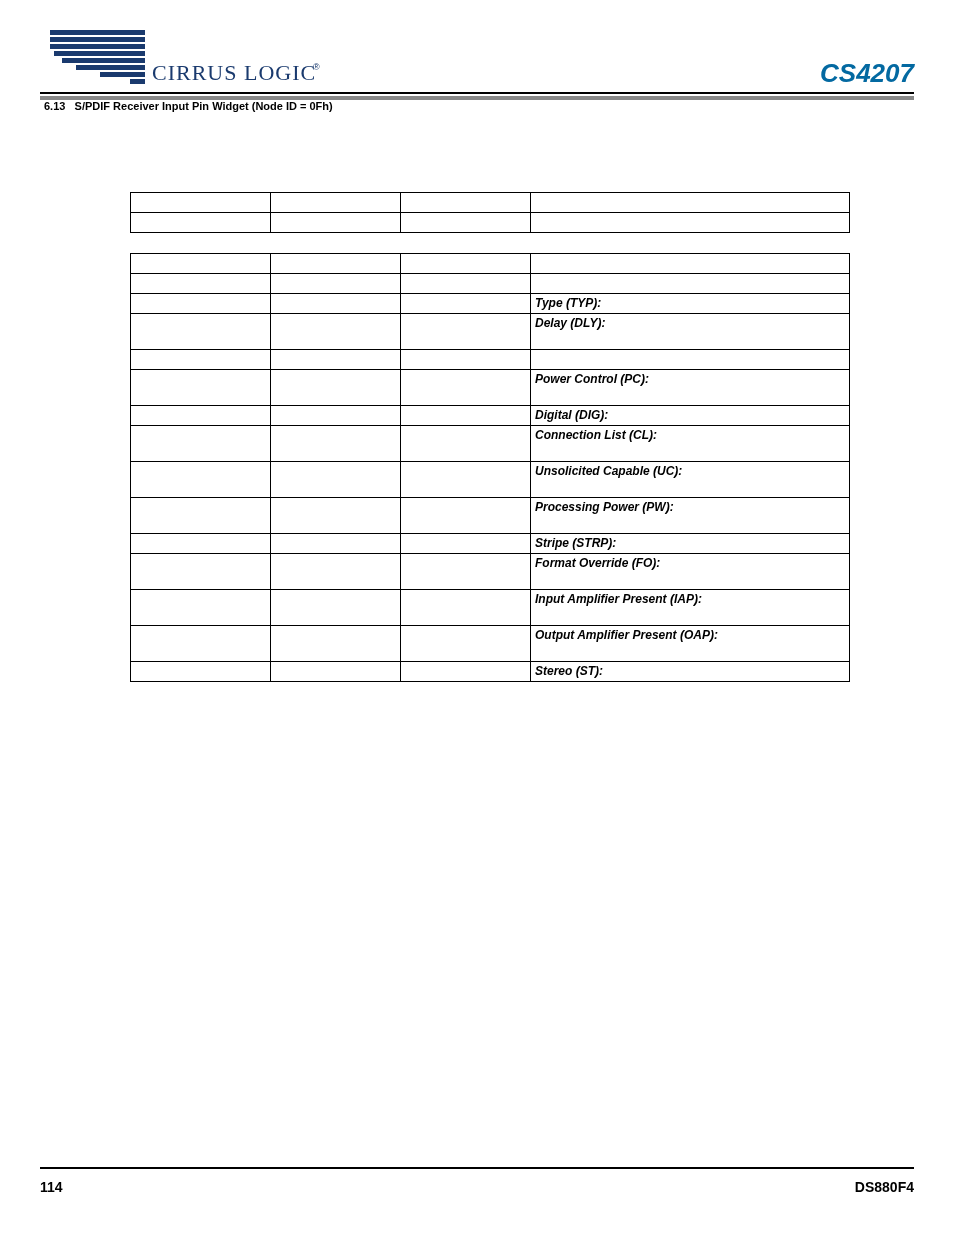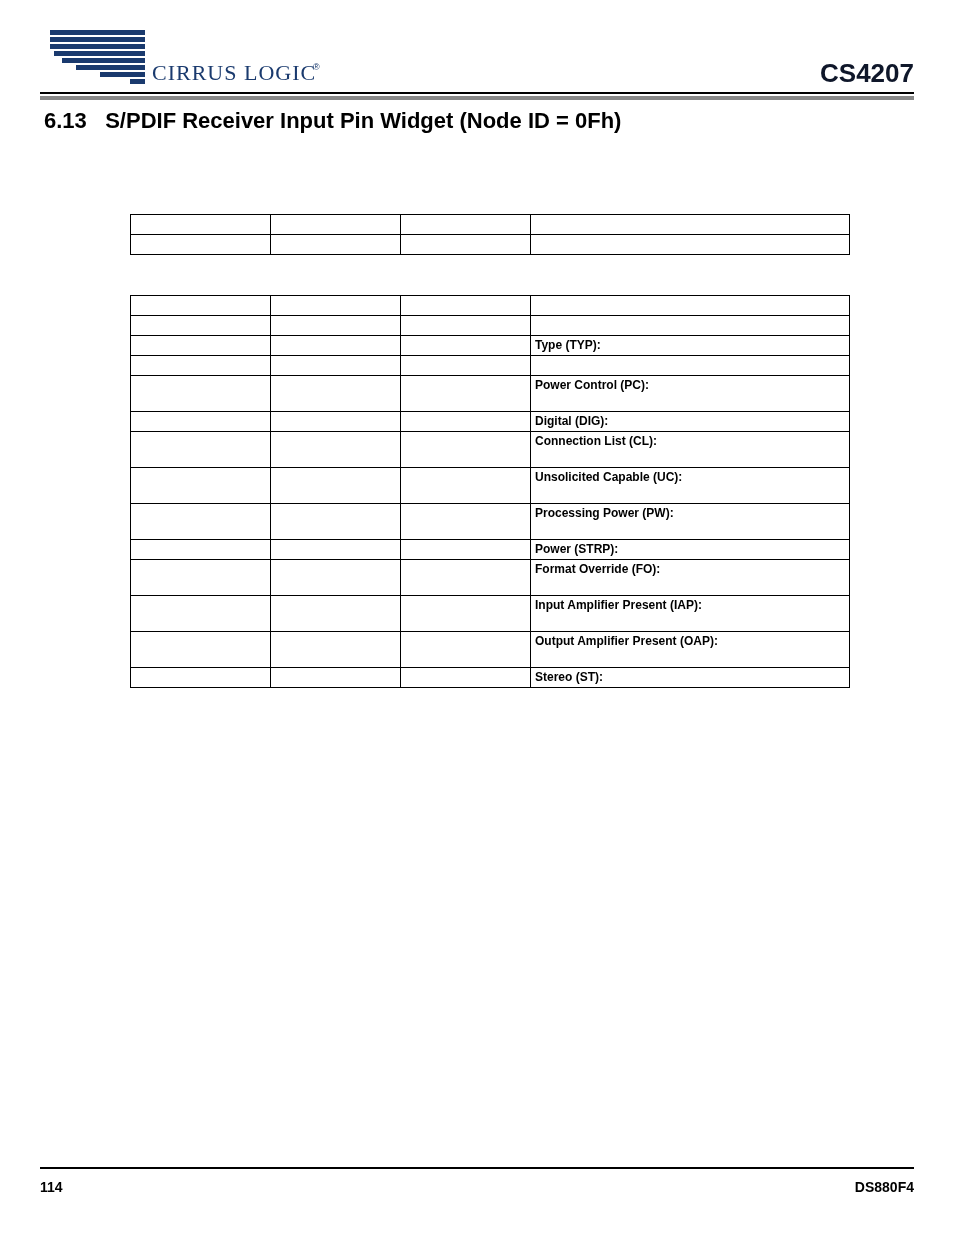--- a/index.html
+++ b/index.html
@@ -14,39 +14,40 @@
   .header {
     display: flex;
     justify-content: space-between;
     align-items: flex-end;
   }
   .logo-wrap { display: flex; align-items: flex-end; }
   .logo-svg { display: block; }
   .part-no {
     font-size: 26px;
     font-weight: bold;
-    color: #0f172a;
+    font-style: italic;
+    color: #0369a1;
     line-height: 1;
     padding-bottom: 6px;
   }
   .hr1 { border: none; border-top: 2px solid #000; }
   .hr2 { border: none; border-top: 4px solid #888; margin-top: 2px; }
   .section-title {
-    font-size: 22px;
-    font-weight: bold;
-    margin-top: 8px;
+    font-size: 11px;
+    font-weight: bold;
+    margin-top: 0;
     margin-left: 4px;
   }
   table {
     border-collapse: collapse;
     width: 720px;
     margin-left: 90px;
   }
   table.t1 { margin-top: 80px; }
-  table.t2 { margin-top: 40px; }
+  table.t2 { margin-top: 20px; font-style: italic; }
   td {
     border: 1px solid #000;
     font-size: 12px;
     font-weight: bold;
     vertical-align: top;
     padding: 2px 4px;
     height: 20px;
   }
   .t1 td.c1 { width: 140px; }
   .t1 td.c2 { width: 130px; }
@@ -131,20 +132,26 @@
         <td class="c3"></td>
         <td class="c4"></td>
       </tr>
       <tr>
         <td class="c1"></td>
         <td class="c2"></td>
         <td class="c3"></td>
         <td class="c4">Type (TYP):</td>
       </tr>
       <tr>
+        <td class="c1 tall"></td>
+        <td class="c2 tall"></td>
+        <td class="c3 tall"></td>
+        <td class="c4 tall">Delay (DLY):</td>
+      </tr>
+      <tr>
         <td class="c1"></td>
         <td class="c2"></td>
         <td class="c3"></td>
         <td class="c4"></td>
       </tr>
       <tr>
         <td class="c1 tall"></td>
         <td class="c2 tall"></td>
         <td class="c3 tall"></td>
         <td class="c4 tall">Power Control (PC):</td>
@@ -170,21 +177,21 @@
       <tr>
         <td class="c1 tall"></td>
         <td class="c2 tall"></td>
         <td class="c3 tall"></td>
         <td class="c4 tall">Processing Power (PW):</td>
       </tr>
       <tr>
         <td class="c1"></td>
         <td class="c2"></td>
         <td class="c3"></td>
-        <td class="c4">Power (STRP):</td>
+        <td class="c4">Stripe (STRP):</td>
       </tr>
       <tr>
         <td class="c1 tall"></td>
         <td class="c2 tall"></td>
         <td class="c3 tall"></td>
         <td class="c4 tall">Format Override (FO):</td>
       </tr>
       <tr>
         <td class="c1 tall"></td>
         <td class="c2 tall"></td>

